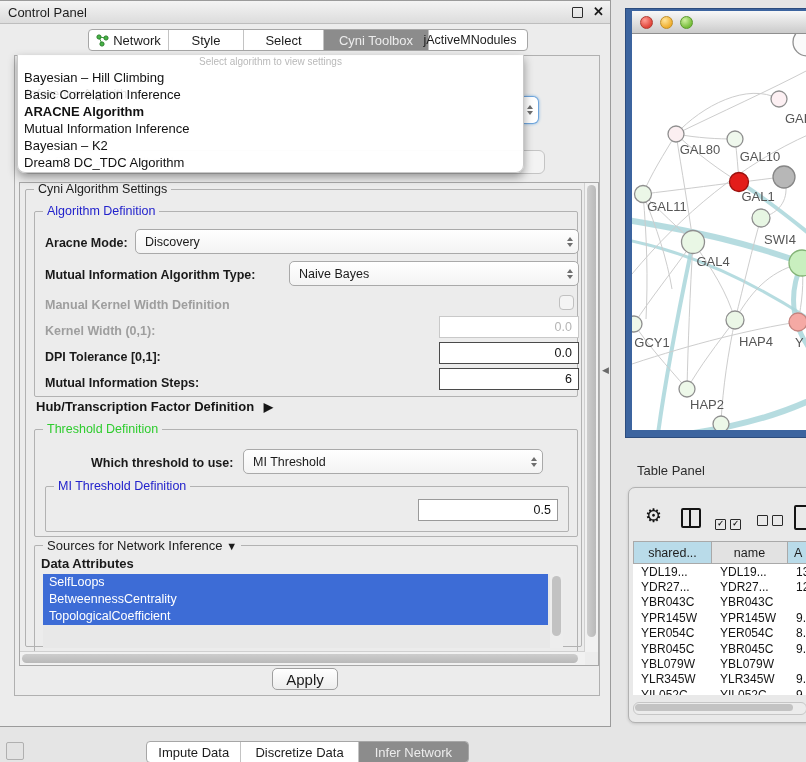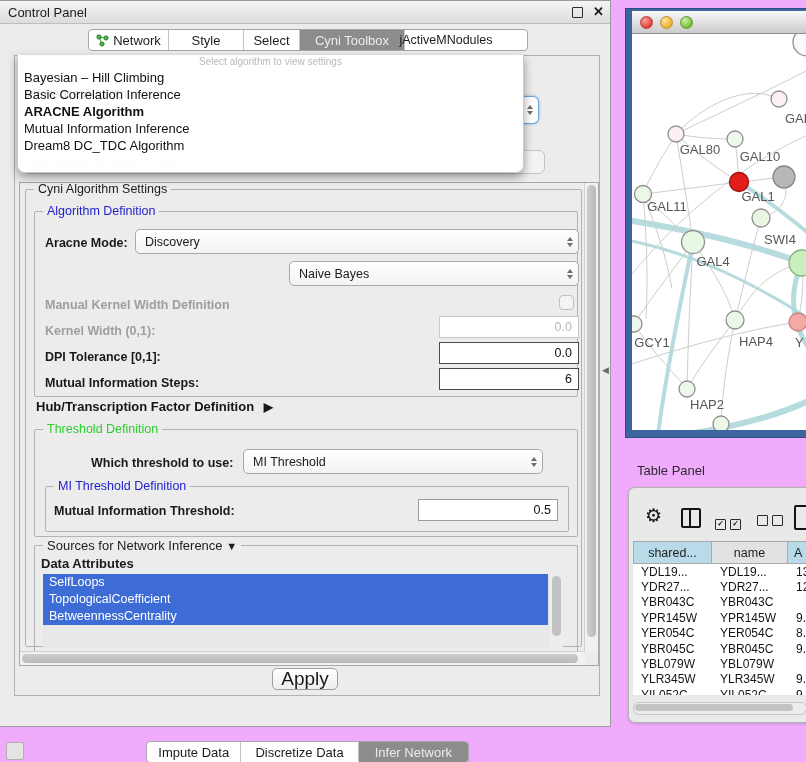--- a/index.html
+++ b/index.html
@@ -1,16 +1,16 @@
 <!DOCTYPE html>
 <html><head>
 <meta charset="utf-8">
 <style>
   html,body{margin:0;padding:0;}
-  #screen{position:relative;width:806px;height:762px;overflow:hidden;background:#f0abfc;
+  #screen{position:relative;width:806px;height:762px;overflow:hidden;background:#e5e5e5;
           font-family:"Liberation Sans",sans-serif;-webkit-font-smoothing:antialiased;}
   .abs{position:absolute;}
 
   
   .cp{position:absolute;left:0;top:8;width:611px;height:727px;background:#ececec;
       border:1px solid #9b9b9b;border-left:none;box-sizing:border-box;}
   .cp-titlebar{position:absolute;left:0;top:0;right:0;height:22px;
       background:linear-gradient(#f4f4f4,#dcdcdc);border-bottom:1px solid #bdbdbd;
       display:flex;align-items:center;}
   .cp-title{font-size:13px;color:#1c1c1c;margin-left:8px;}
@@ -70,21 +70,21 @@
       display:flex;align-items:center;justify-content:flex-end;padding:0 6px;box-sizing:border-box;}
   .tfield.dis{border-color:#c9c9c9;color:#b5b5b5;}
   .chk{position:absolute;width:15px;height:15px;border:1px solid #c0c0c0;border-radius:4px;background:#f4f4f4;box-sizing:border-box;}
 
   .attr-list{position:absolute;background:#e8e8e8;overflow:hidden;}
   .attr-item{height:17px;line-height:17px;font-size:12.5px;color:#fff;background:#3d6cd6;padding-left:6px;}
   .list-vscroll{position:absolute;right:0;top:0;width:13px;height:100%;background:#ededed;}
   .list-vscroll .thumb{position:absolute;right:2px;top:2px;width:9px;height:60px;background:#c2c2c2;border-radius:5px;}
 
   .btn{position:absolute;background:linear-gradient(#ffffff,#ededed);border:1px solid #9f9f9f;border-radius:5px;
-      font-size:19px;color:#1a1a1a;display:flex;align-items:center;justify-content:center;box-sizing:border-box;}
+      font-size:15px;color:#1a1a1a;display:flex;align-items:center;justify-content:center;box-sizing:border-box;}
 
   .grip{position:absolute;left:6px;top:742px;width:16px;height:16px;border:1px solid #b0b0b0;border-radius:2px;background:#e3e3e3;}
   .divider-handle{position:absolute;left:602px;top:365px;font-size:9px;color:#6a6a6a;}
 
   
   .netwin{position:absolute;left:625px;top:8px;width:210px;height:430px;background:#3c649f;
       padding:3px 0 8px 7px;box-sizing:border-box;box-shadow:inset 0 0 0 1px #2c4c7d;}
   .net-titlebar{position:relative;height:22px;background:linear-gradient(#f8f8f8,#cbcbcb);
       border-bottom:1px solid #8f8f8f;display:flex;align-items:center;padding-left:8px;gap:7px;}
   .tl{width:13px;height:13px;border-radius:50%;box-sizing:border-box;}
@@ -139,21 +139,21 @@
             <circle cx="3" cy="3" r="2.1" fill="#45b545" stroke="#2b7d2b"></circle>
             <circle cx="10" cy="4" r="2.1" fill="#45b545" stroke="#2b7d2b"></circle>
             <circle cx="6" cy="10" r="2.1" fill="#45b545" stroke="#2b7d2b"></circle>
           </svg>
         </span>
         <span>Network</span>
       </div>
       <div class="seg" style="width:75px;">
         <span>Style</span>
       </div>
-      <div class="seg" style="width:56px;">
+      <div class="seg" style="width:80px;">
         <span>Select</span>
       </div>
       <div class="seg sel" style="width:105px;">
         <span>Cyni Toolbox</span>
       </div>
       <div class="seg" style="width:83px;font-size:12.5px;">
         <span>jActiveMNodules</span>
       </div>
     </div>
 
@@ -180,20 +180,21 @@
 
           <span class="flabel" style="left:10px;top:24px;">Aracne Mode:</span>
           <div class="combo" style="left:100px;top:17px;width:444px;height:25px;">
             <span>Discovery</span>
             <span class="spin">
                 <span class="up"></span>
                 <span class="dn"></span>
               </span>
           </div>
 
+          <span class="flabel" style="left:10px;top:56px;">Mutual Information Algorithm Type:</span>
           <div class="combo" style="left:254px;top:49px;width:290px;height:25px;">
             <span>Naive Bayes</span>
             <span class="spin">
                 <span class="up"></span>
                 <span class="dn"></span>
               </span>
           </div>
 
           <span class="flabel dis" style="left:10px;top:86px;">Manual Kernel Width Definition</span>
           <span class="chk" style="left:524px;top:83px;"></span>
@@ -226,39 +227,38 @@
           <div class="combo" style="left:208px;top:19px;width:300px;height:25px;">
             <span>MI Threshold</span>
             <span class="spin">
                 <span class="up"></span>
                 <span class="dn"></span>
               </span>
           </div>
 
           <div class="group" style="left:10px;top:56px;width:524px;height:46px;">
             <span class="gtitle blue">MI Threshold Definition</span>
-            <span class="flabel" style="left:8px;top:17px;">Mutual Information Threshold:</span>
             <div class="tfield" style="left:372px;top:12px;width:140px;height:22px;border-color:#9a9a9a;">
               <span>0.5</span>
             </div>
           </div>
         </div>
 
         <div class="group" style="left:14px;top:362px;width:544px;height:130px;border-bottom:none;">
           <span class="gtitle" style="font-size:13px;">
             <span>Sources for Network Inference</span>
             <span style="font-size:11px;">▼</span>
           </span>
           <span class="flabel" style="left:6px;top:10px;font-size:13px;">Data Attributes</span>
 
           <div class="attr-list" style="left:8px;top:28px;width:520px;height:74px;">
             <div style="width:505px;">
               <div class="attr-item">SelfLoops</div>
+              <div class="attr-item">BetweennessCentrality</div>
               <div class="attr-item">TopologicalCoefficient</div>
-              <div class="attr-item">BetweennessCentrality</div>
             </div>
             <div class="list-vscroll">
                 <span class="thumb"></span>
               </div>
           </div>
         </div>
 
         <div class="vscroll">
             <span class="thumb"></span>
           </div>
@@ -284,20 +284,21 @@
       </div>
     </div>
   </div>
 
   <div class="popup">
     <div class="dd-ph">Select algorithm to view settings</div>
     <div class="dd-item">Bayesian – Hill Climbing</div>
     <div class="dd-item">Basic Correlation Inference</div>
     <div class="dd-item hl">ARACNE Algorithm</div>
     <div class="dd-item">Mutual Information Inference</div>
+    <div class="dd-item">Bayesian – K2</div>
     <div class="dd-item">Dream8 DC_TDC Algorithm</div>
     <span class="ghost-title">Inference Algorithm</span>
   </div>
 
   <span class="divider-handle">◀</span>
   <span class="grip"></span>
 
   <div class="netwin">
     <div class="net-titlebar">
       <span class="tl red"></span>

